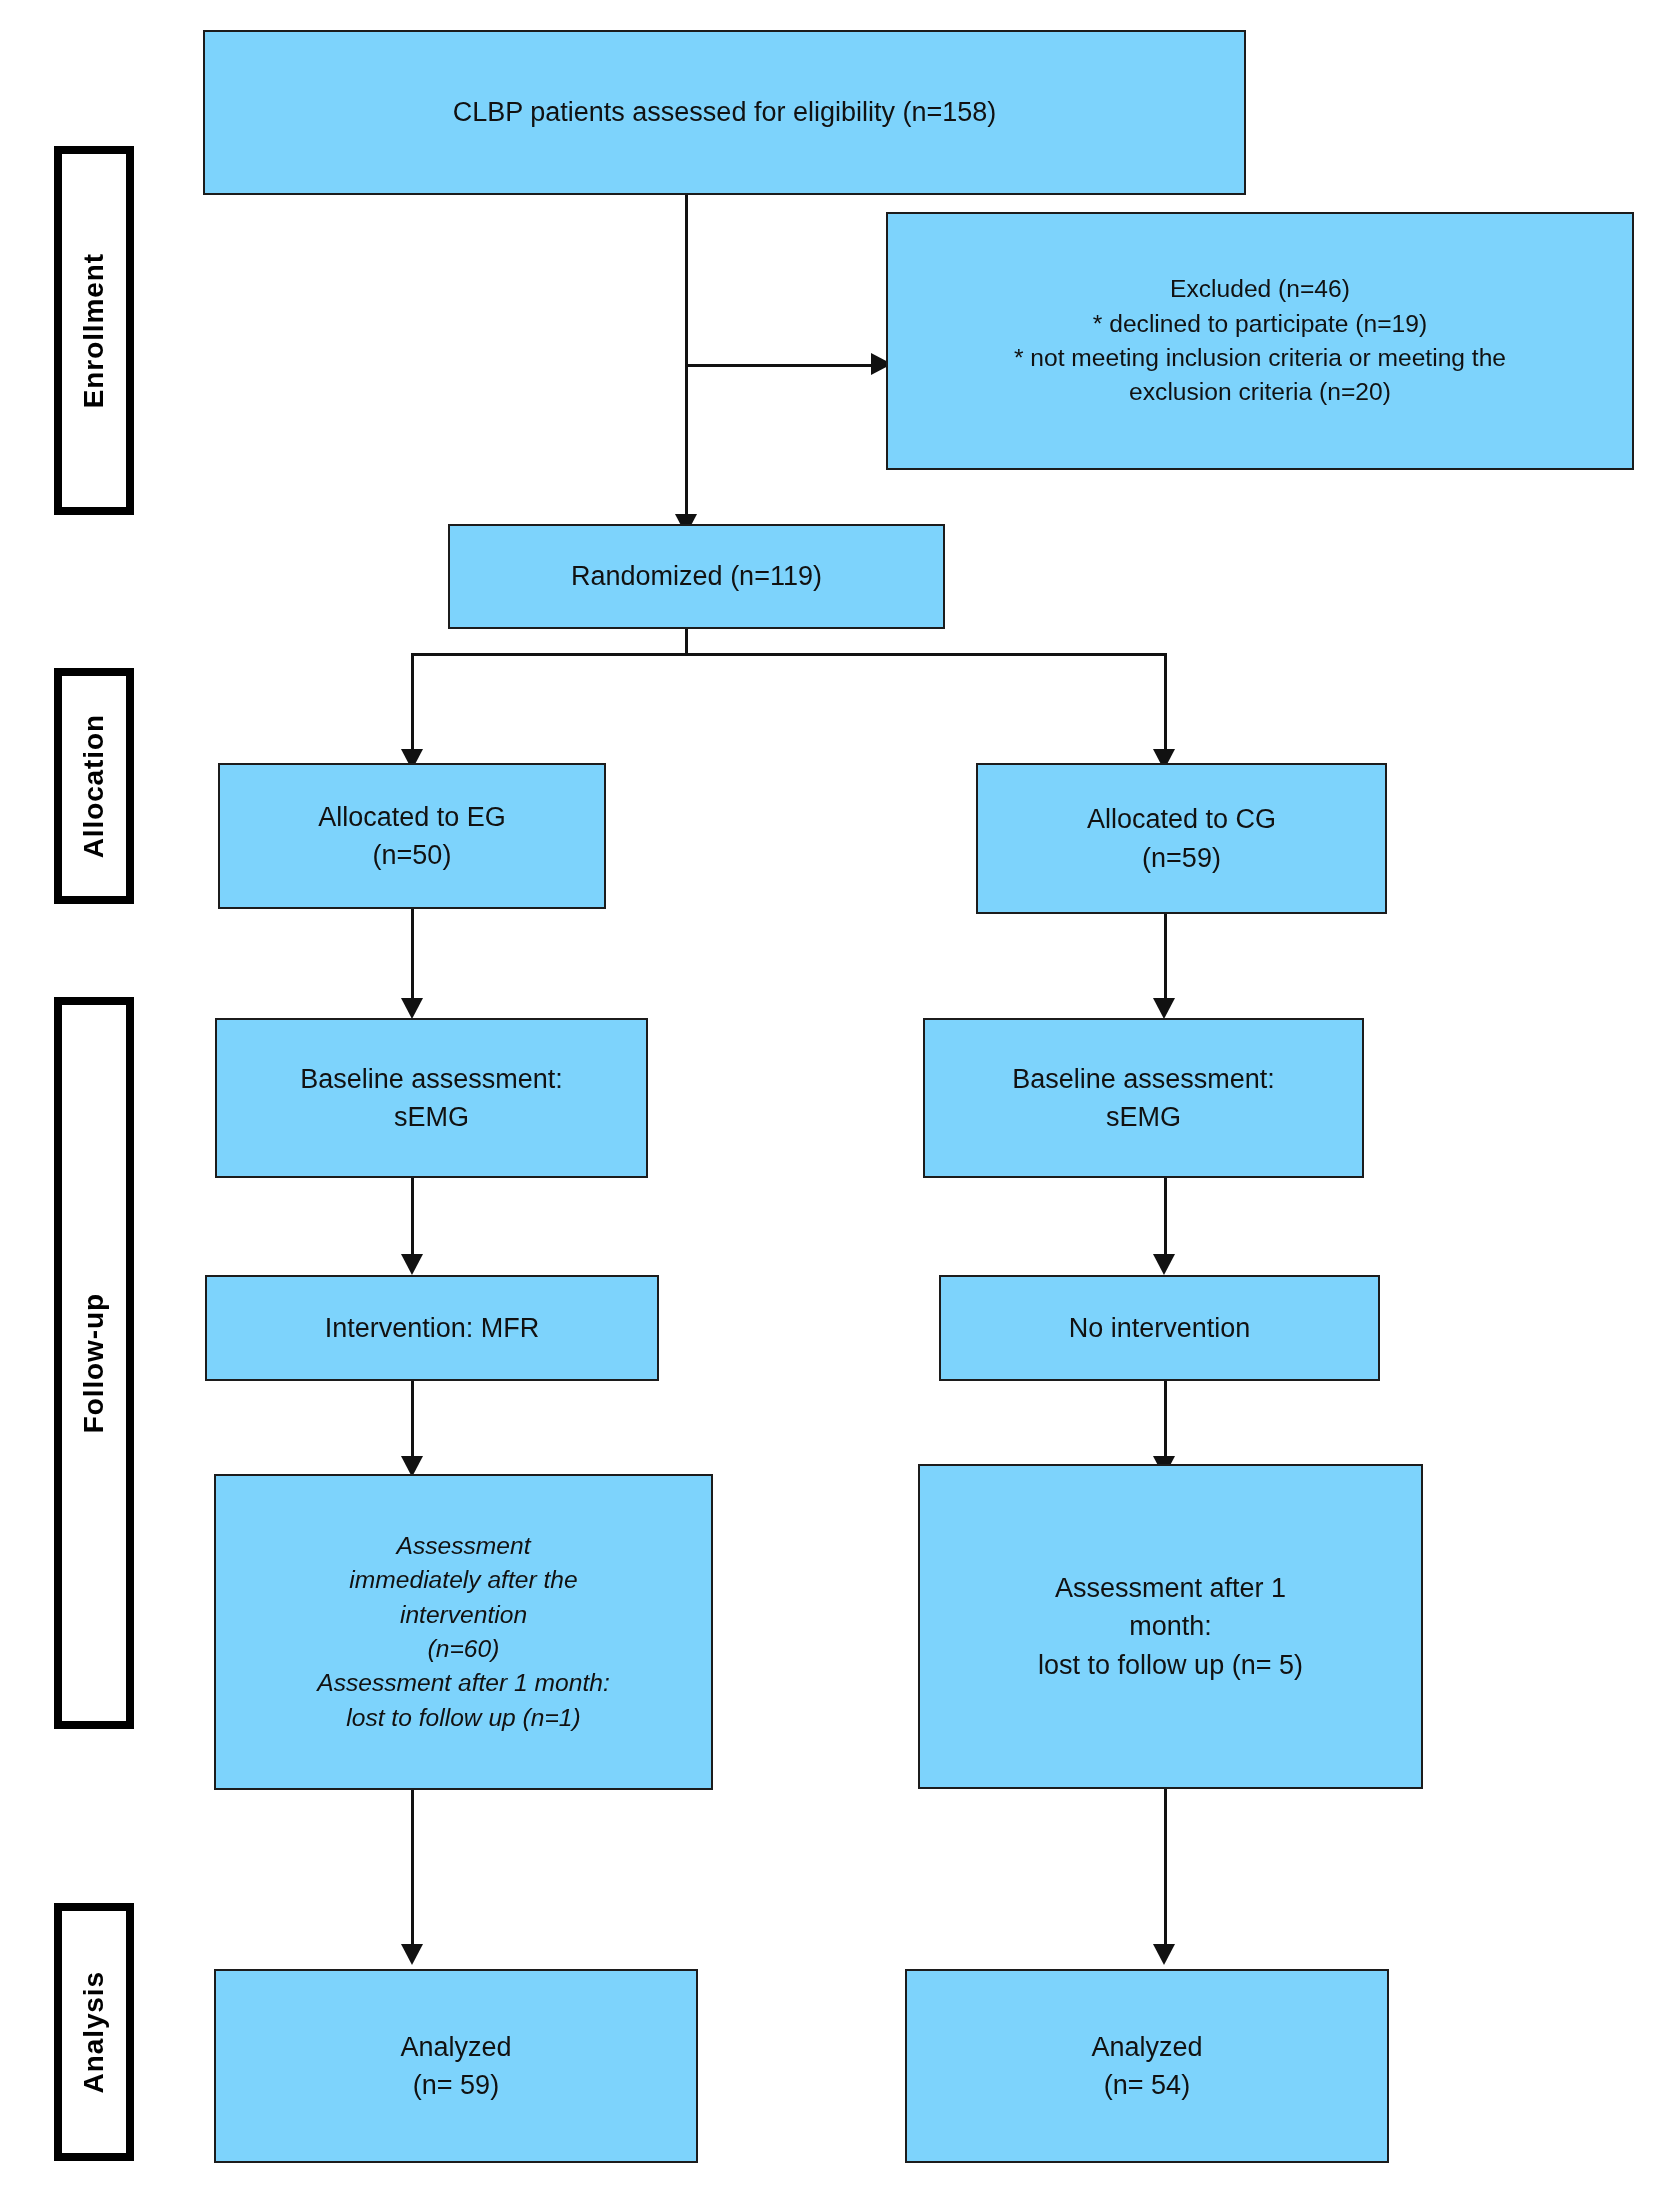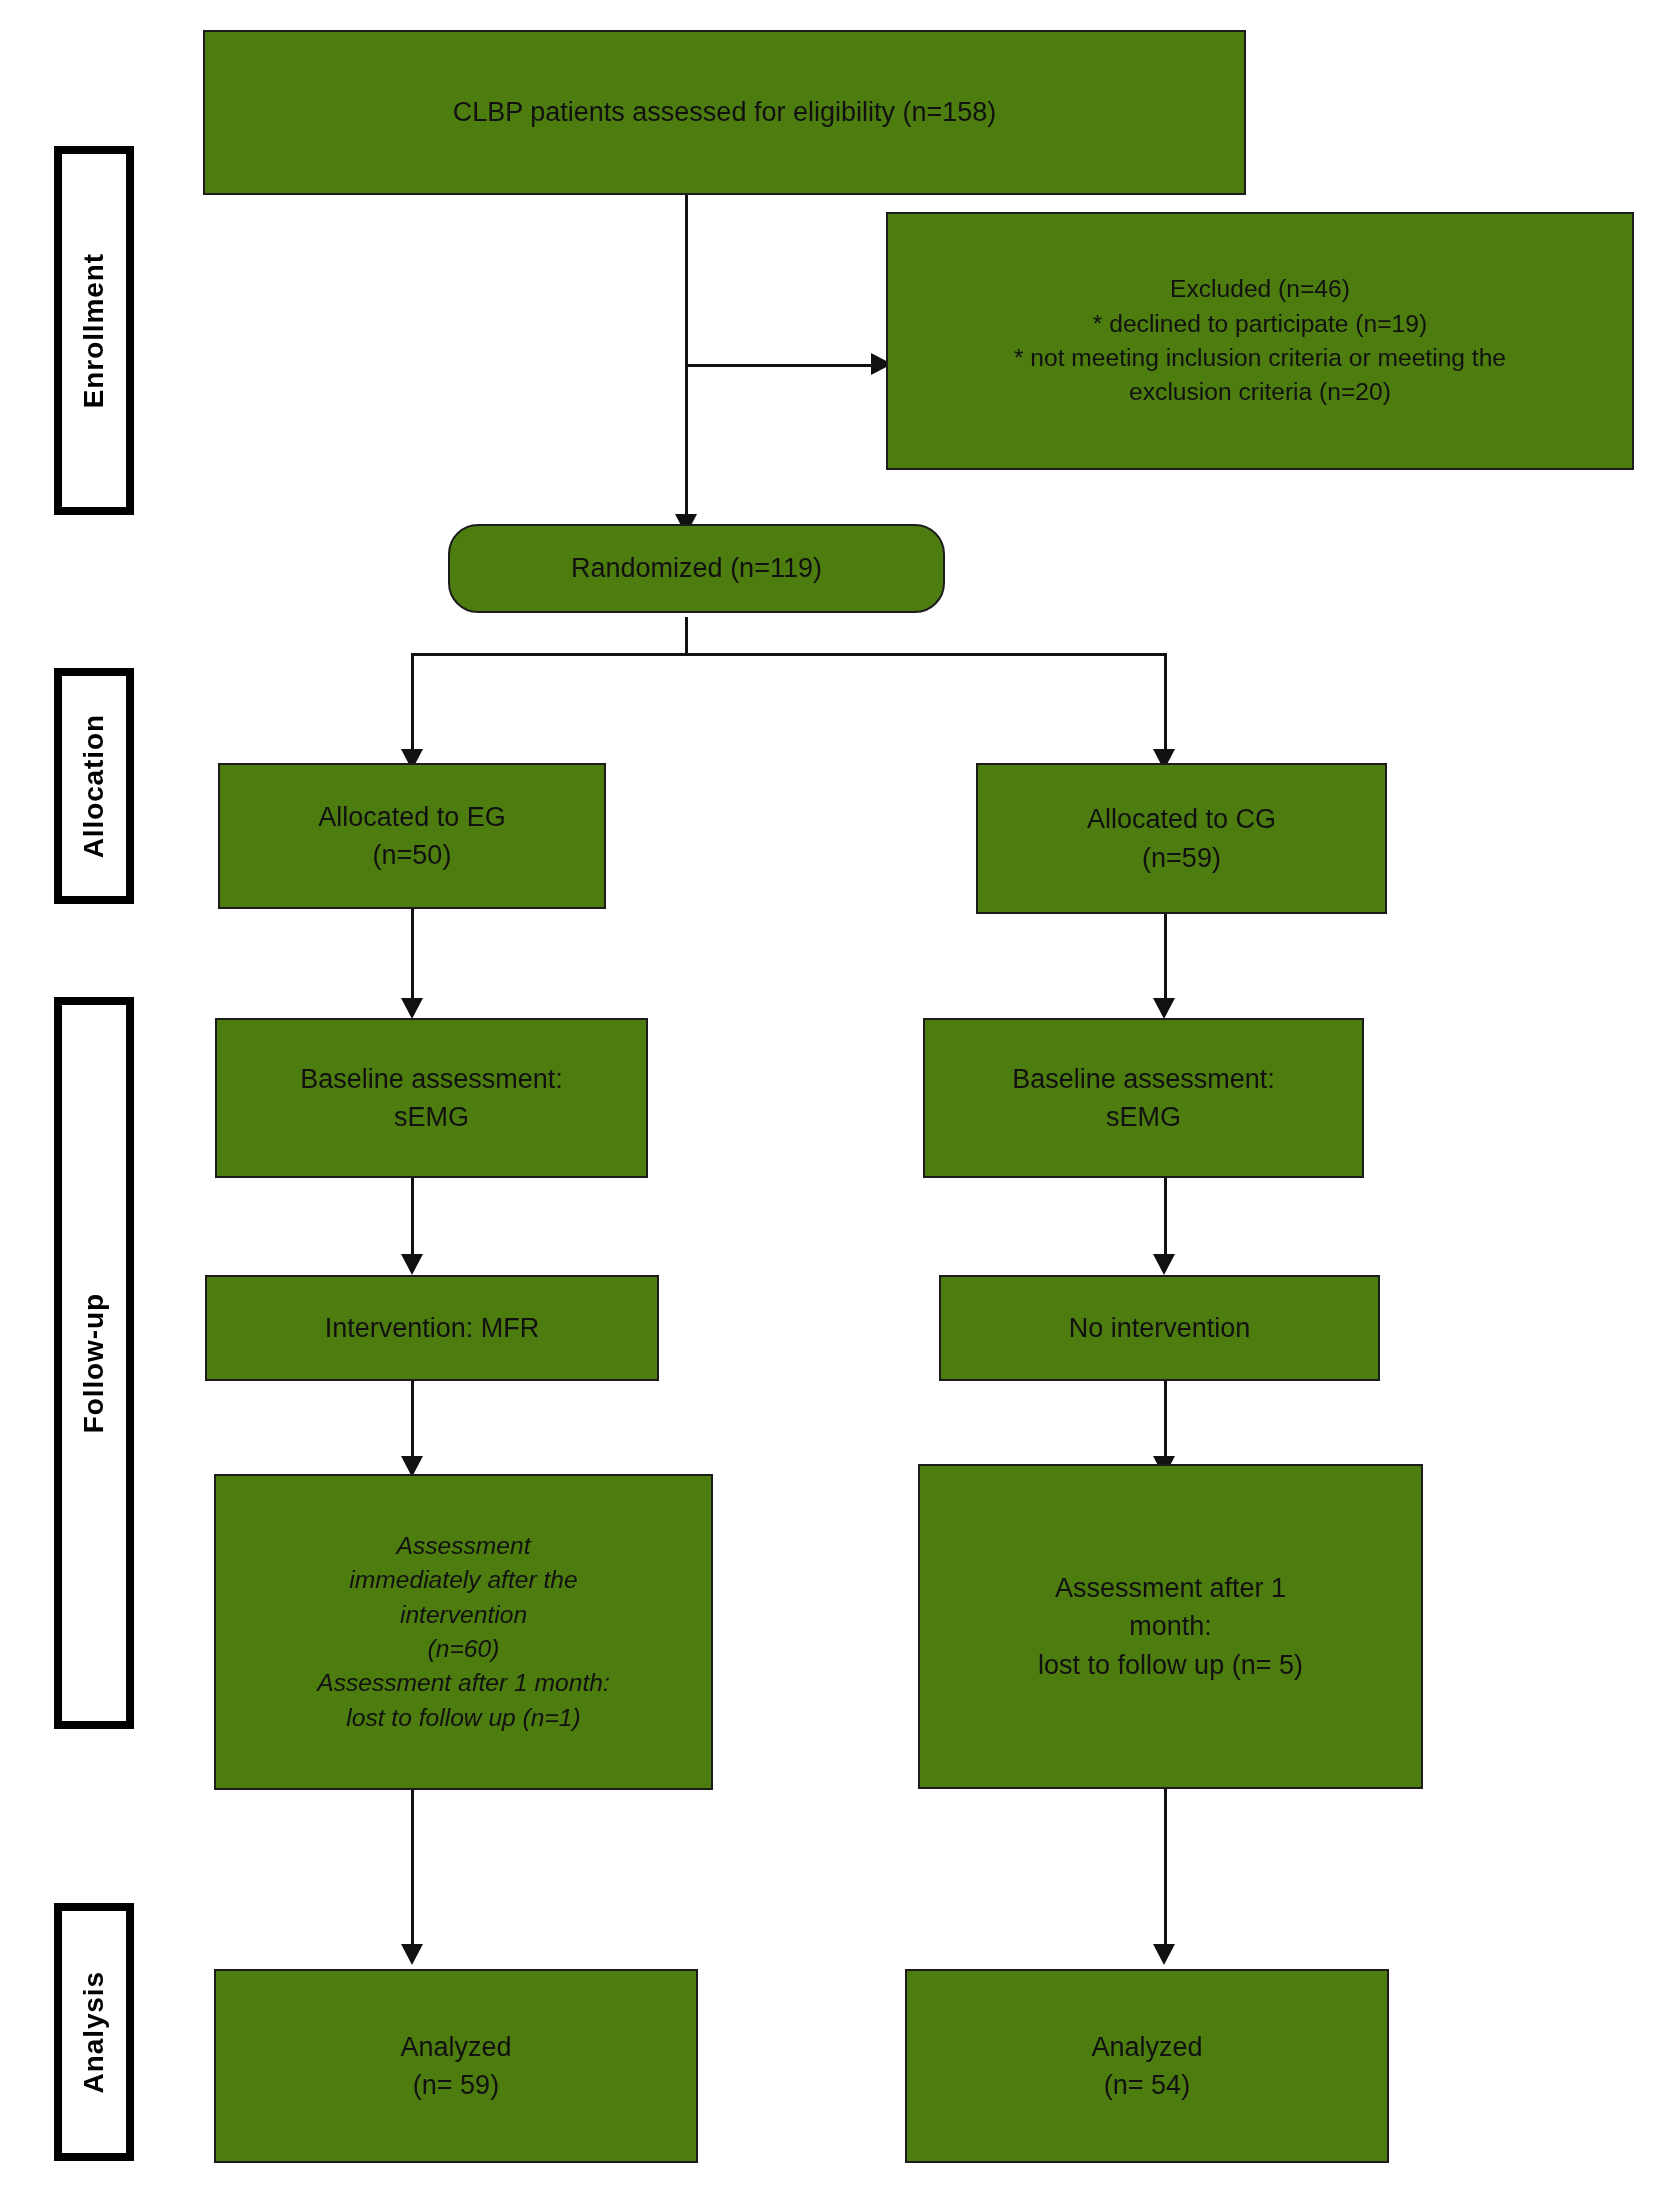--- a/index.html
+++ b/index.html
@@ -38,21 +38,21 @@
     letter-spacing: 0.9px;
     white-space: nowrap;
     line-height: 1;
     color: #000000;
   }
 
   
   .box {
     position: absolute;
     border: 2.5px solid #1c1c1c;
-    background: #4d7c0f;
+    background: #7dd3fc;
     box-sizing: border-box;
     display: flex;
     align-items: center;
     justify-content: center;
     text-align: center;
     padding: 3.7px 8.6px;
   }
   .box .box-text {
     font-size: 27px;
     line-height: 1.42;
@@ -154,21 +154,21 @@
     <span class="box-text">CLBP patients assessed  for eligibility (n=158)</span>
   </div>
 
   <div class="box small-text" style="left:886px; top:212px; width:748px; height:258px;">
     <span class="box-text">Excluded  (n=46)
 * declined  to participate  (n=19)
 * not meeting inclusion  criteria  or meeting the
 exclusion  criteria  (n=20)</span>
   </div>
 
-  <div class="box" style="left:448px; top:524px; width:497px; height:89px;border-radius:30px;">
+  <div class="box" style="left:448px; top:524px; width:497px; height:105px;">
     <span class="box-text">Randomized (n=119)</span>
   </div>
 
   <div class="box" style="left:218px; top:763px; width:388px; height:146px;">
     <span class="box-text">Allocated  to EG
 (n=50)</span>
   </div>
 
   <div class="box" style="left:976px; top:763px; width:411px; height:151px;">
     <span class="box-text">Allocated  to CG

